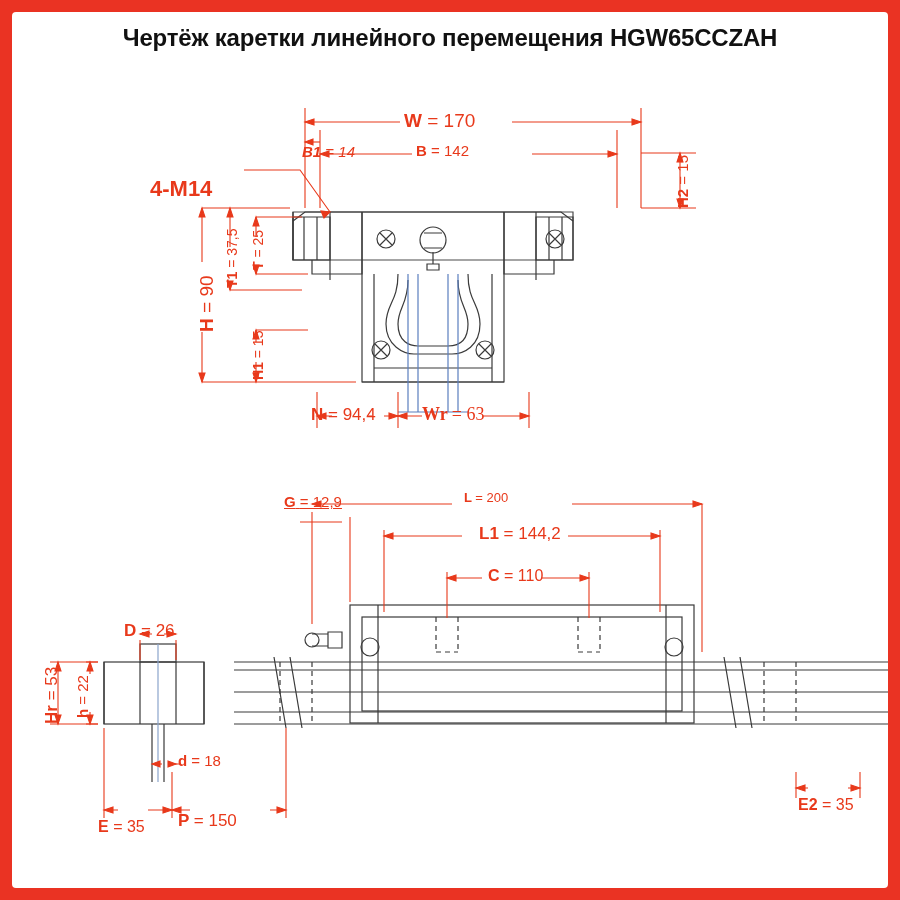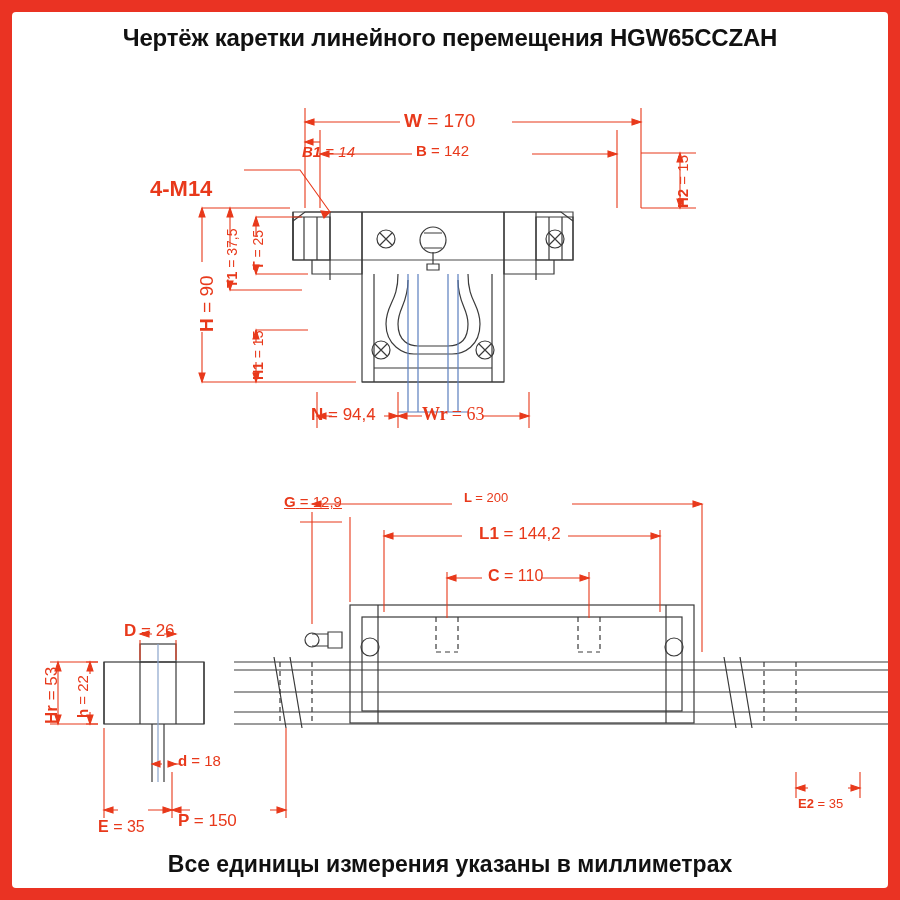--- a/index.html
+++ b/index.html
@@ -248,18 +248,17 @@
     <div class="lbl" style="left:272px;top:481px;font-size:15px;text-decoration:underline;"><span>G</span> <span class="v">= 12,9</span></div>
     <div class="lbl" style="left:452px;top:478px;font-size:13px;"><span>L</span> <span class="v">= 200</span></div>
     <div class="lbl" style="left:458px;top:512px;font-size:17px;margin-left:9px;"><span>L1</span> <span class="v">= 144,2</span></div>
     <div class="lbl" style="left:476px;top:555px;font-size:16px;"><span>C</span> <span class="v">= 110</span></div>
     <div class="lbl" style="left:112px;top:609px;font-size:17px;"><span>D</span> <span class="v">= 26</span></div>
     <div class="lbl rot" style="left:30px;top:712px;font-size:17px;"><span>Hr</span> <span class="v">= 53</span></div>
     <div class="lbl rot" style="left:62px;top:706px;font-size:15px;"><span>h</span> <span class="v">= 22</span></div>
     <div class="lbl" style="left:166px;top:740px;font-size:15px;"><span>d</span> <span class="v">= 18</span></div>
     <div class="lbl" style="left:86px;top:806px;font-size:16px;"><span>E</span> <span class="v">= 35</span></div>
     <div class="lbl" style="left:166px;top:799px;font-size:17px;"><span>P</span> <span class="v">= 150</span></div>
-    <div class="lbl" style="left:786px;top:784px;font-size:13px;"><span>E2</span> <span class="v">= 35</span></div>
+    <div class="lbl" style="left:786px;top:784px;font-size:16px;"><span>E2</span> <span class="v">= 35</span></div>
 
   </div>
 
-  <div class="footer">Все единицы измерения указаны в миллиметрах</div>
 </div>
 
 </body></html>

